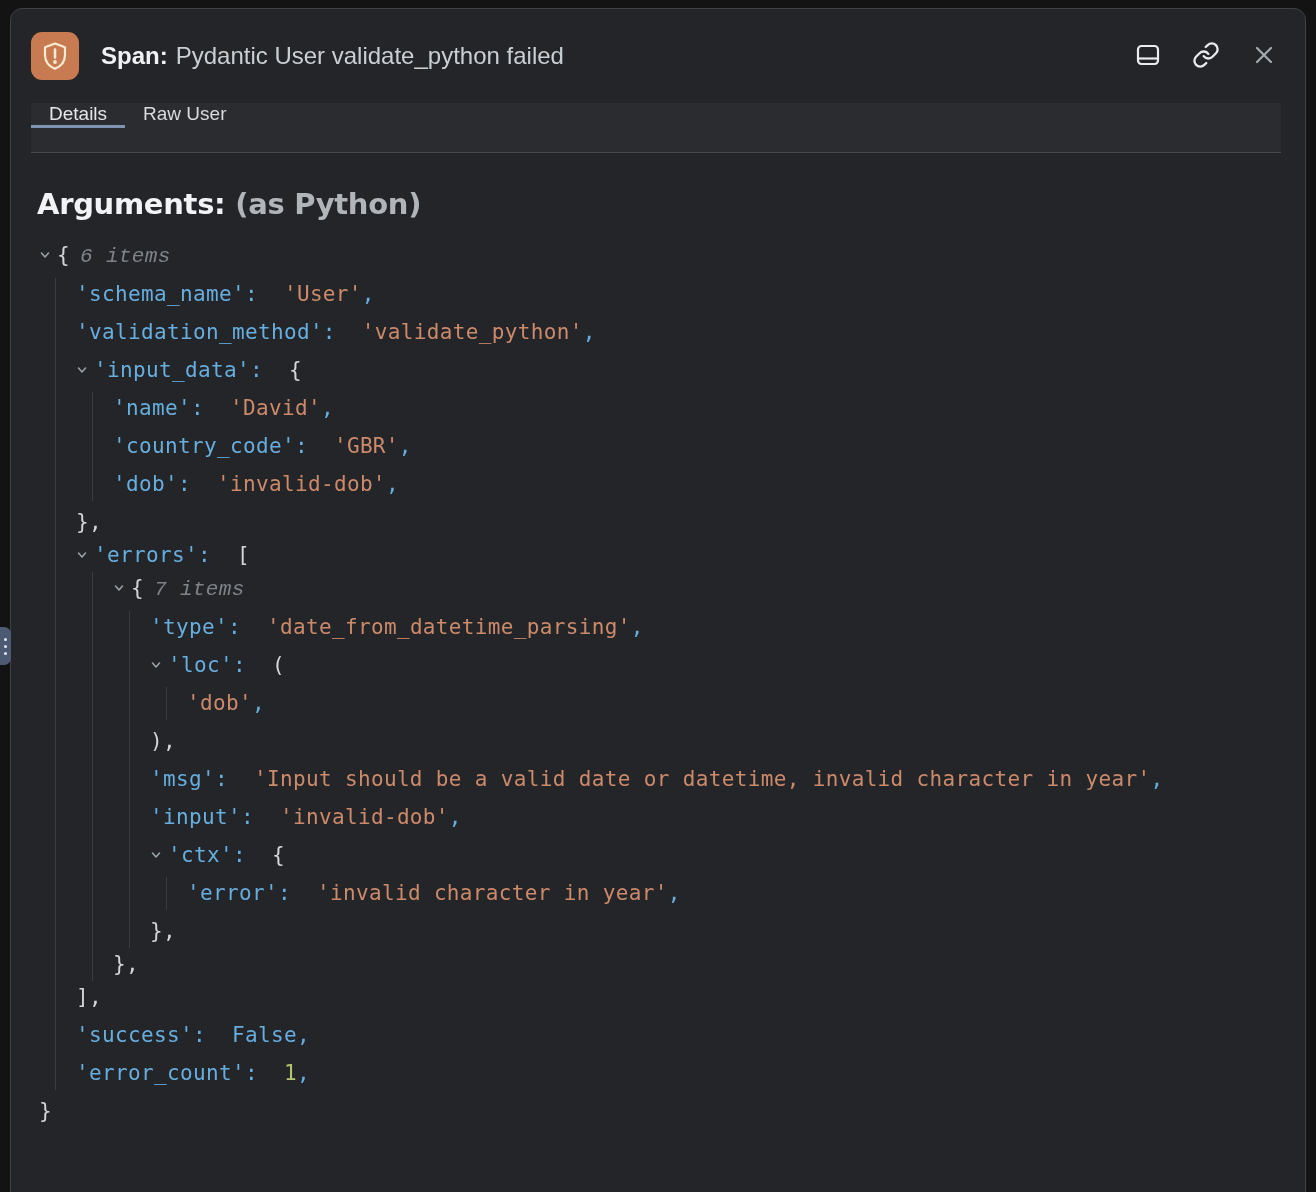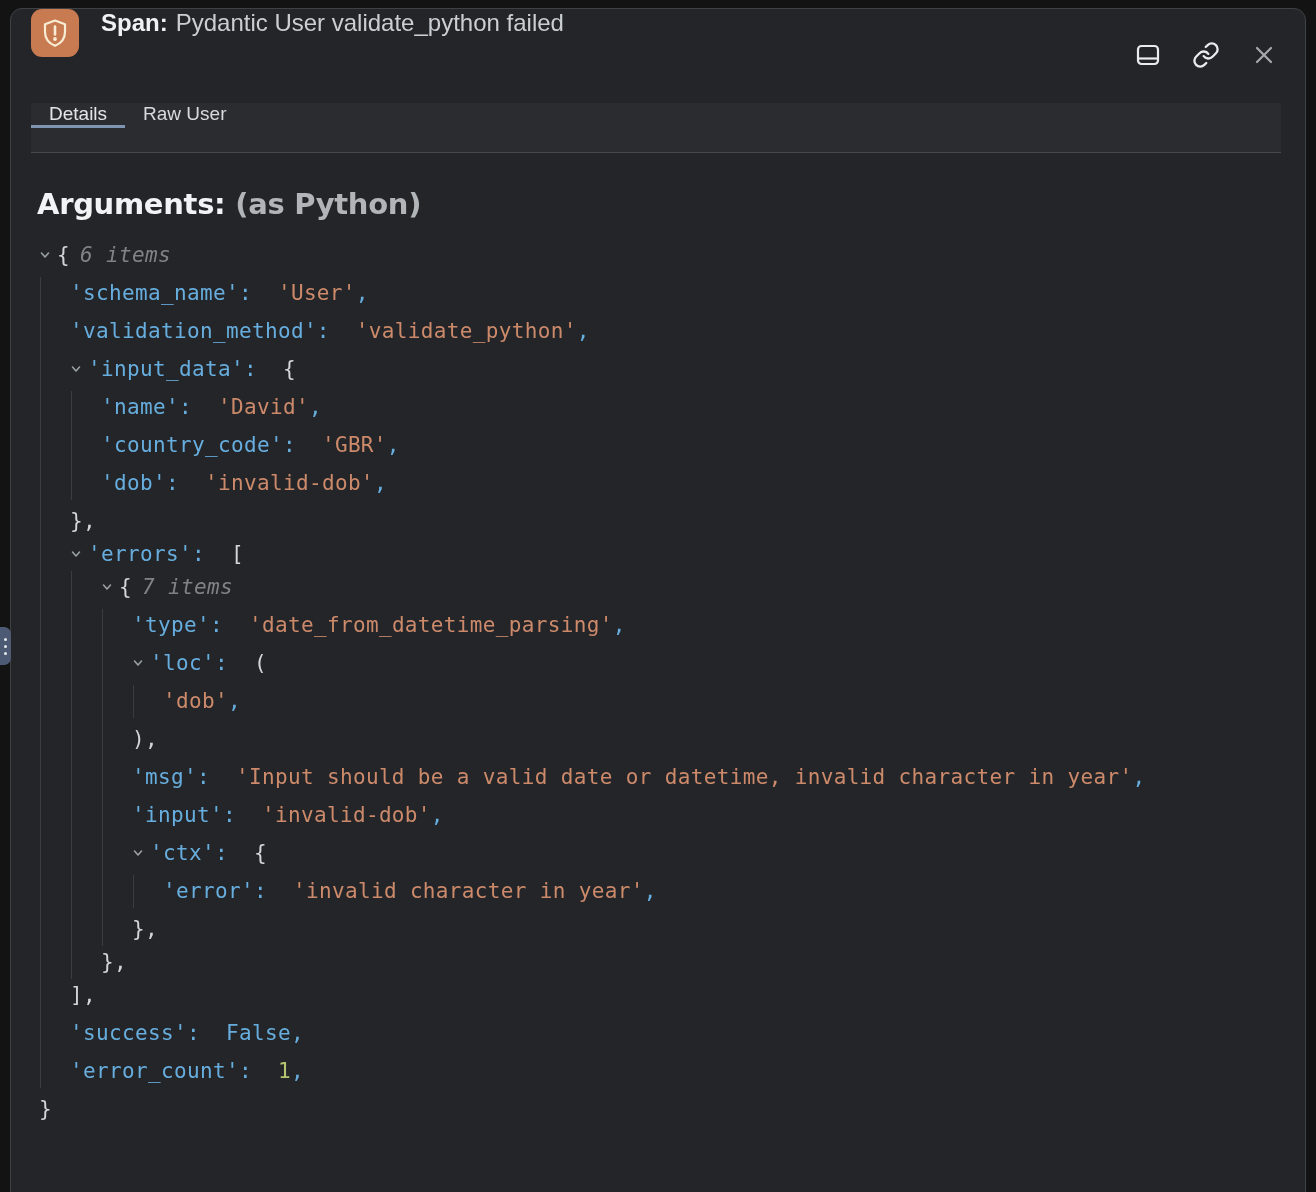--- a/index.html
+++ b/index.html
@@ -15,21 +15,21 @@
   *{margin:0;padding:0;box-sizing:border-box;}
   html,body{width:1316px;height:1192px;overflow:hidden;}
   body{background:var(--outer-bg);font-family:"Liberation Sans",sans-serif;}
   .stage{position:relative;width:1316px;height:1192px;}
   .panel{
     position:absolute;left:10px;top:8px;width:1296px;height:1300px;
     background:var(--panel-bg);border:1px solid var(--panel-border);
     border-radius:12px;
   }
   
-  .header{display:flex;height:94px;padding:0 24px 0 20px;gap:22px;}
+  .header{display:flex;align-items:center;height:94px;padding:0 24px 0 20px;gap:22px;}
   .badge{flex:0 0 auto;width:48px;height:48px;border-radius:11px;background:var(--badge-bg);
     display:flex;align-items:center;justify-content:center;}
   .title{flex:1 1 auto;font-size:24px;color:var(--title-dim);white-space:nowrap;overflow:hidden;}
   .title .bold{font-weight:bold;color:var(--title);margin-right:8px;}
   .actions{display:flex;align-items:center;gap:24px;}
   .icon-btn{background:none;border:none;width:34px;height:34px;display:flex;align-items:center;
     justify-content:center;cursor:pointer;padding:0;}
   
   .tabbar{margin-left:20px;width:1250px;height:50px;background:var(--tabbar-bg);
     border-bottom:1px solid var(--tabbar-border);display:flex;align-items:flex-start;}
@@ -39,29 +39,29 @@
   
   .content{padding:0 26px;}
   .heading{margin:34px 0 18px;font-size:29px;font-weight:bold;color:var(--heading);
     font-family:"DejaVu Sans","Liberation Sans",sans-serif;letter-spacing:-0.3px;}
   .heading .dim{color:var(--heading-dim);}
   
   .tree{margin-left:2px;margin-top:8px;font-family:"DejaVu Sans Mono",monospace;
     font-size:21px;line-height:33px;letter-spacing:0.35px;white-space:pre;color:var(--punct);}
   .row{min-height:33px;}
   .row.leaf{margin:5px 0;}
-  .children{margin-left:1px;padding-left:29px;border-left:1px solid var(--guide);}
+  .children{margin-left:16px;padding-left:20px;border-left:1px solid var(--guide);}
   .chev{display:inline-block;width:18px;vertical-align:baseline;cursor:pointer;}
   .chev svg{display:inline-block;vertical-align:middle;margin-top:-3px;}
   .seg-k{color:var(--key);}
   .seg-s{color:var(--string);}
   .seg-n{color:var(--number);}
   .seg-b{color:var(--key);}
   .seg-p{color:var(--punct);}
-  .seg-c{color:var(--count);font-style:italic;margin-left:10px;}
+  .seg-c{color:var(--count);font-style:italic;margin-left:10px;font-family:Liberation Mono, monospace;}
   
   .drag-handle{position:absolute;left:0;top:627px;width:11px;height:38px;background:var(--handle-bg);
     border-radius:0 7px 7px 0;display:flex;flex-direction:column;align-items:center;
     justify-content:center;gap:4px;z-index:3;cursor:grab;}
   .drag-handle i{display:block;width:3px;height:3px;border-radius:50%;background:#e6e9ed;}
 </style>
 </head>
 <body>
 
 <div class="stage">

